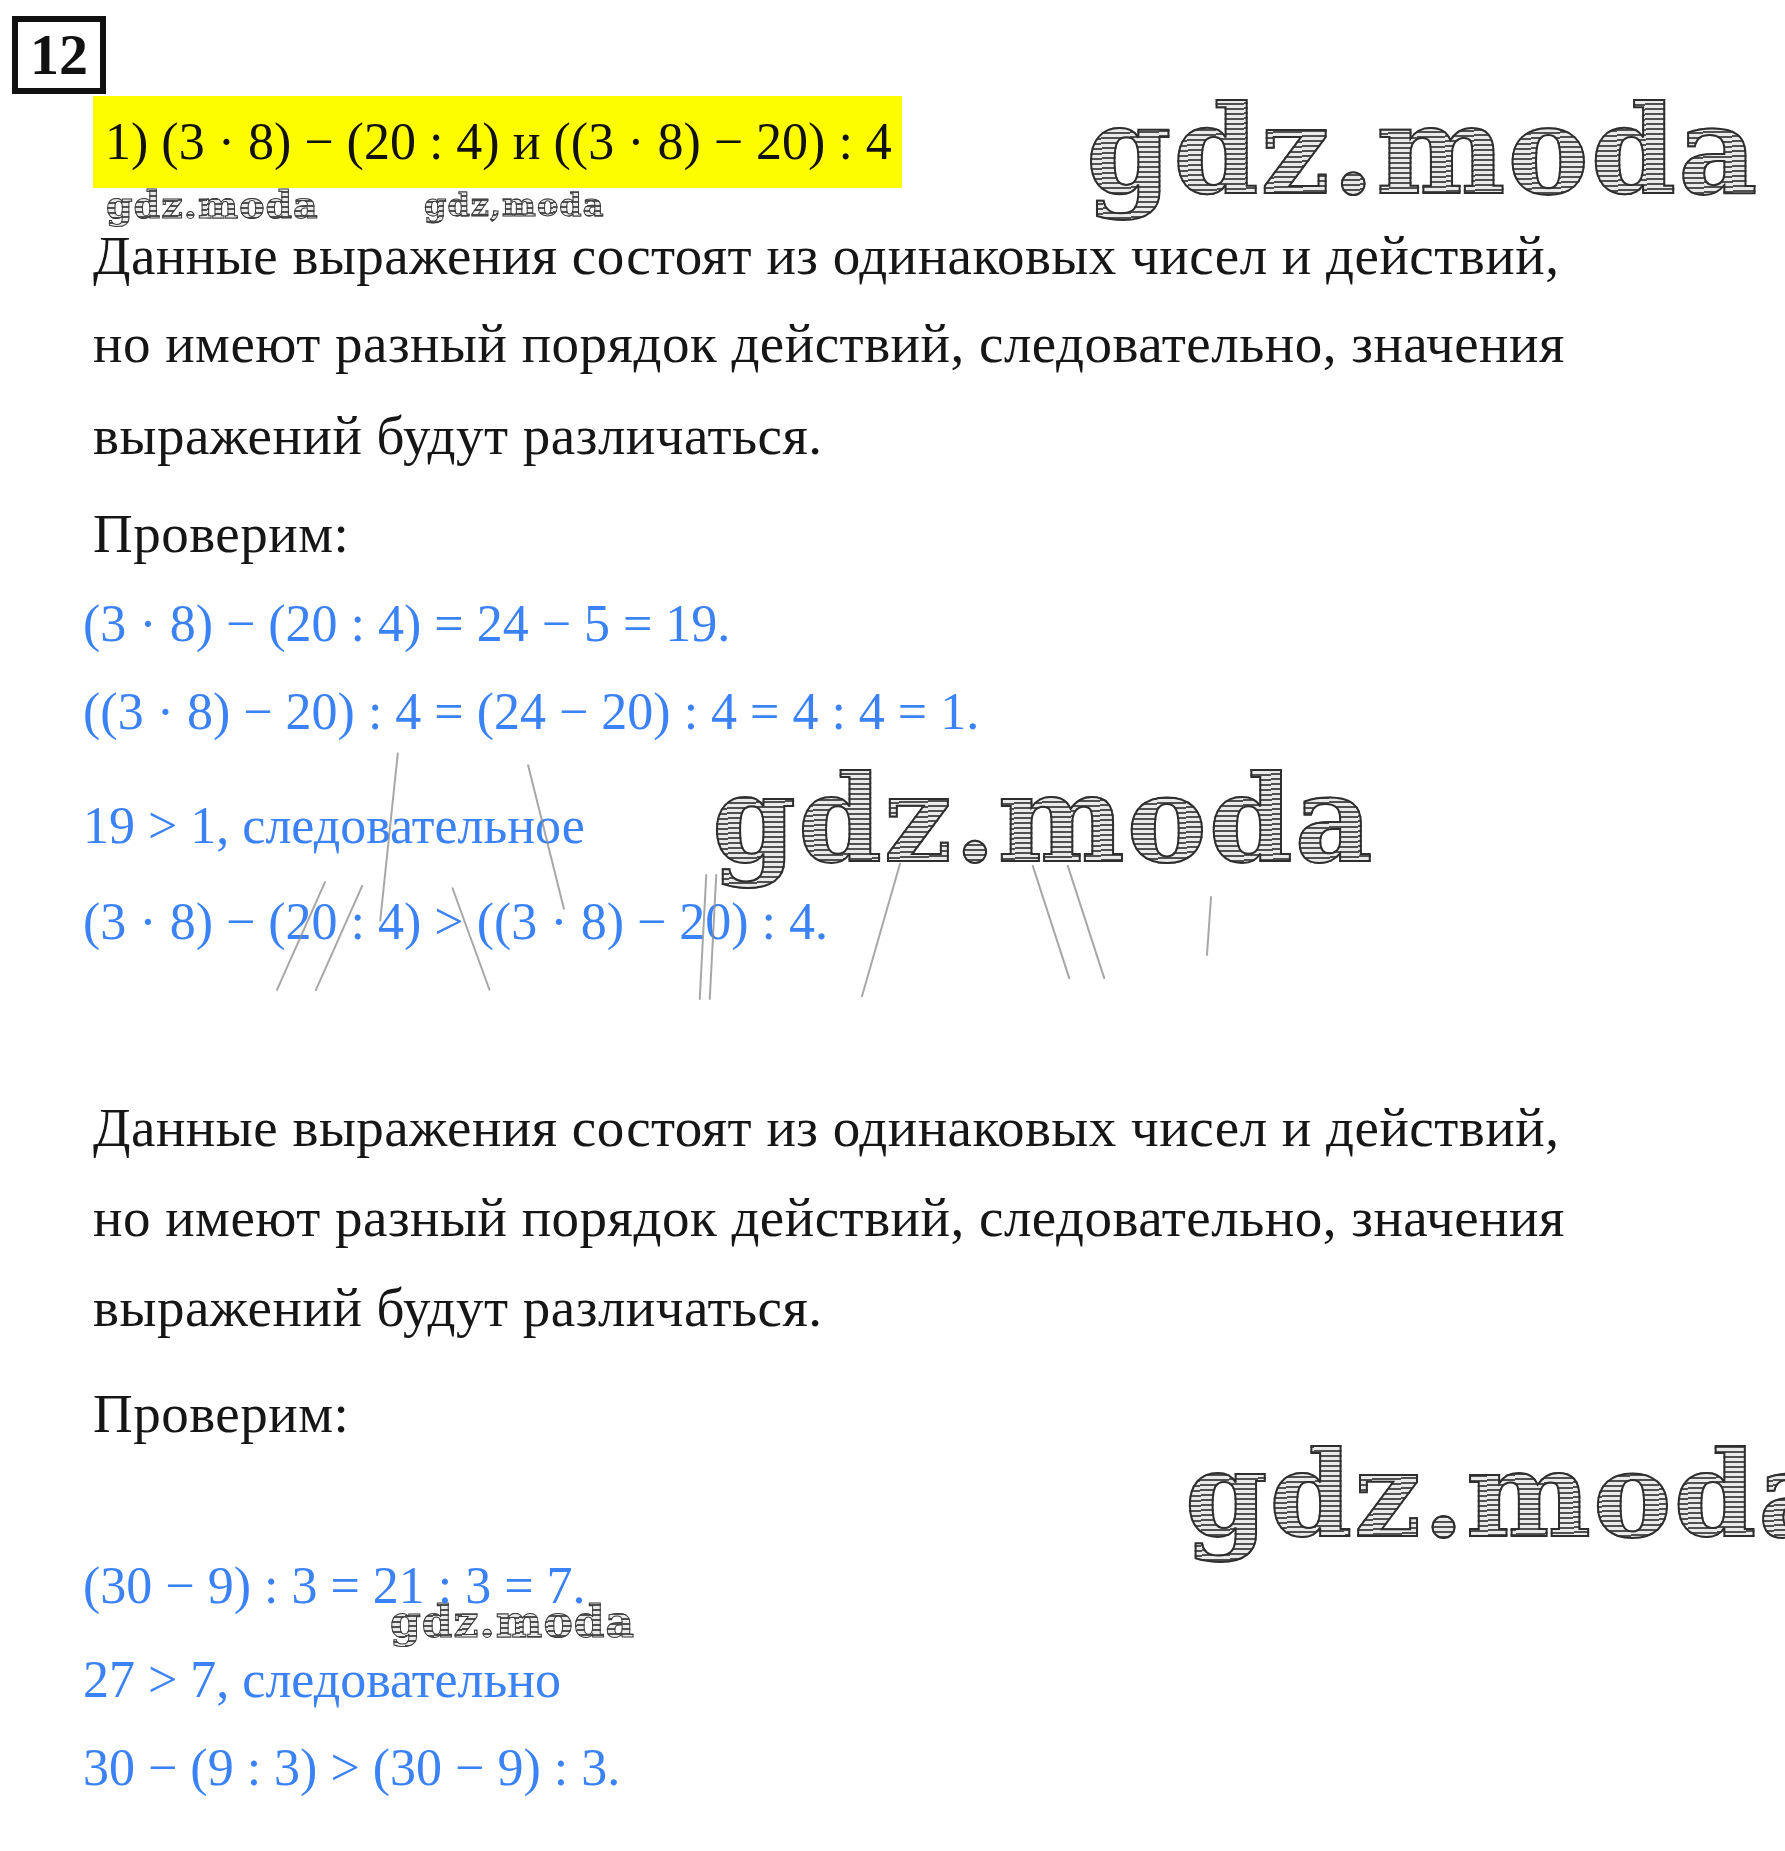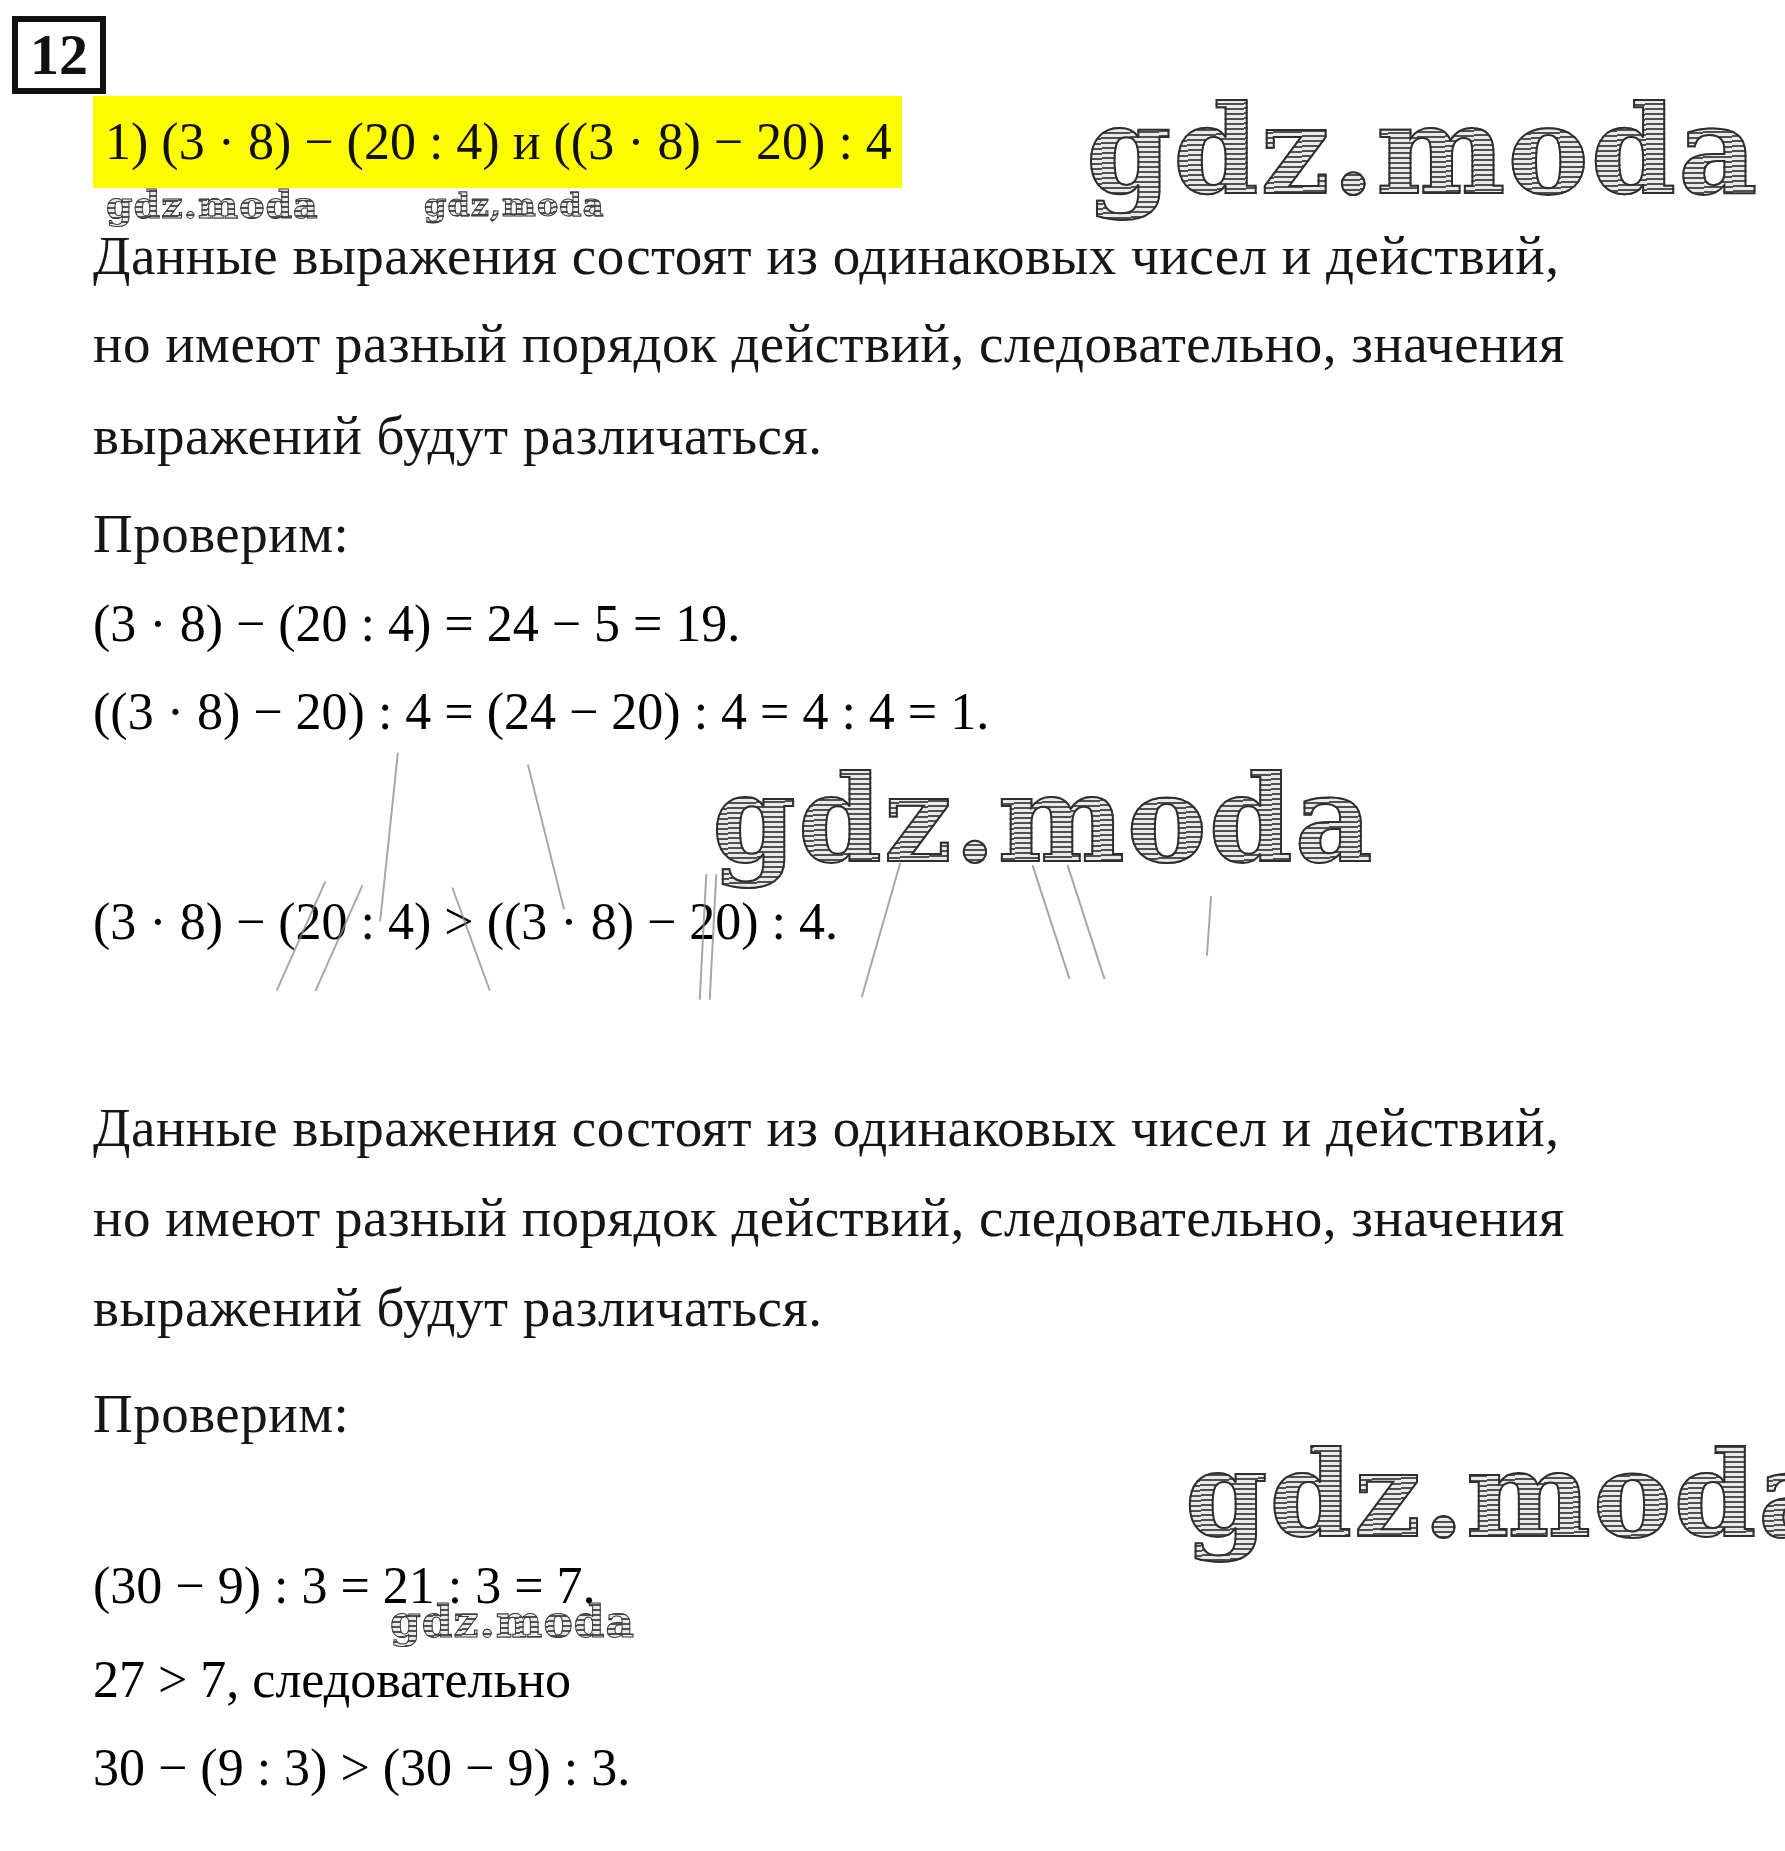--- a/index.html
+++ b/index.html
@@ -32,23 +32,23 @@
   }
   .hl1 { left: 93px; top: 96px; height: 92px; }
   .hl2 { left: 93px; top: 984px; height: 82px; line-height: 82px; }
 
   .bodyline {
     position: absolute; left: 93px;
     font-size: 55px; letter-spacing: 0.5px;
     white-space: nowrap; color: #161616;
   }
   .mathline {
-    position: absolute; left: 93px;
+    position: absolute; left: 83px;
     font-size: 52px;
-    white-space: nowrap; color: #000000;
+    white-space: nowrap; color: #3b82f6;
   }
 
   
   .wm {
     position: absolute;
     font-family: "DejaVu Serif", serif;
     font-weight: 700;
     white-space: nowrap;
     color: transparent;
     -webkit-text-stroke: 2px #2e2e2e;
@@ -96,20 +96,21 @@
 
   <div class="bodyline" style="top:224px;">Данные выражения состоят из одинаковых чисел и действий,</div>
   <div class="bodyline" style="top:312px;">но имеют разный порядок действий, следовательно, значения</div>
   <div class="bodyline" style="top:404px;">выражений будут различаться.</div>
 
   <div class="bodyline" style="top:502px;">Проверим:</div>
 
   <div class="mathline" style="top:594px;">(3 · 8) − (20 : 4) = 24 − 5 = 19.</div>
   <div class="mathline" style="top:682px;">((3 · 8) − 20) : 4 = (24 − 20) : 4 = 4 : 4 = 1.</div>
 
+  <div class="mathline" style="top:796px;">19 &gt; 1, следовательное</div>
   <div class="mathline" style="top:892px;">(3 · 8) − (20 : 4)  &gt;   ((3 · 8) − 20) : 4.</div>
 
   <div class="stroke" style="left:388px; top:752px; width:2px; height:170px; transform:rotate(6deg);"></div>
   <div class="stroke" style="left:545px; top:762px; width:2px; height:150px; transform:rotate(-14deg);"></div>
   <div class="stroke" style="left:300px; top:876px; width:2px; height:120px; transform:rotate(24deg);"></div>
   <div class="stroke" style="left:338px; top:880px; width:2px; height:116px; transform:rotate(24deg);"></div>
   <div class="stroke" style="left:470px; top:884px; width:2px; height:110px; transform:rotate(-20deg);"></div>
   <div class="stroke" style="left:702px; top:874px; width:2px; height:126px; transform:rotate(3deg);"></div>
   <div class="stroke" style="left:712px; top:874px; width:2px; height:126px; transform:rotate(3deg);"></div>
   <div class="stroke" style="left:880px; top:860px; width:2px; height:140px; transform:rotate(16deg);"></div>

